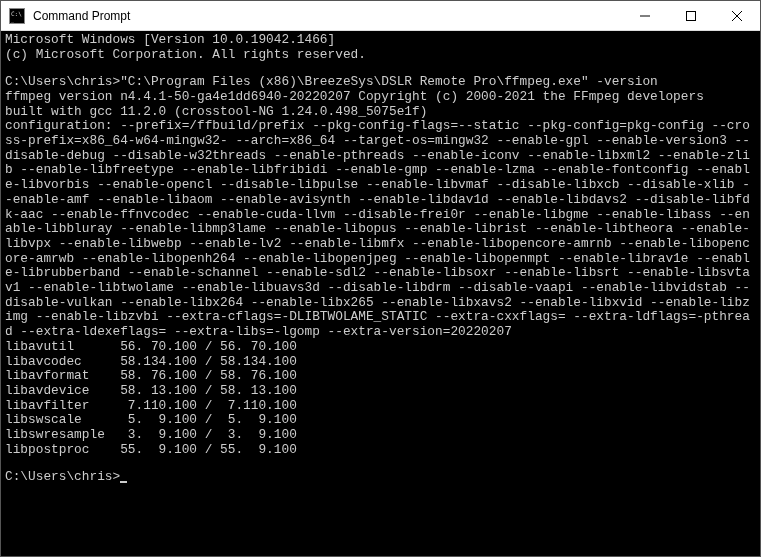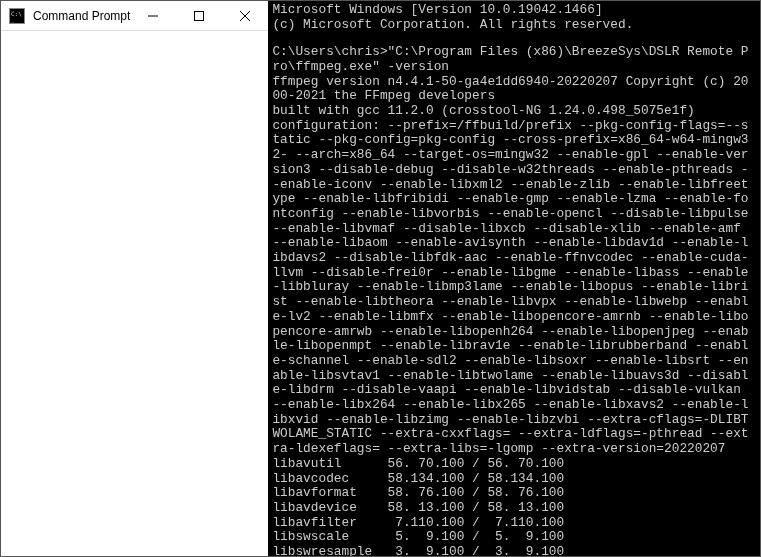--- a/index.html
+++ b/index.html
@@ -12,21 +12,21 @@
       background: #fff;
       width: 761px;
       height: 557px;
       overflow: hidden;
     }
     .window {
       width: 761px;
       height: 557px;
       background: #fff;
       display: flex;
-      flex-direction: row;
+      flex-direction: column;
       border: 1px solid #555;
     }
     .titlebar {
       height: 30px;
       background: #fff;
       display: flex;
       align-items: center;
       border-bottom: 1px solid #ddd;
       flex-shrink: 0;
     }

